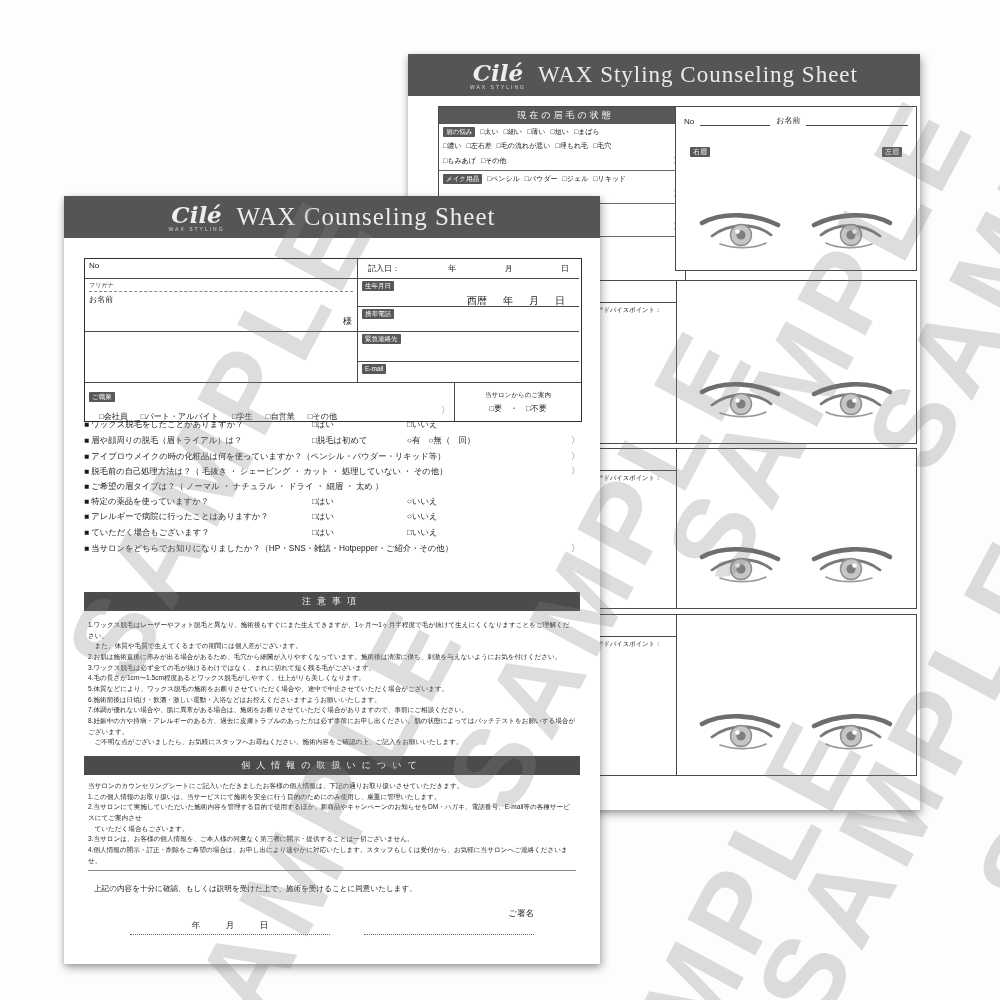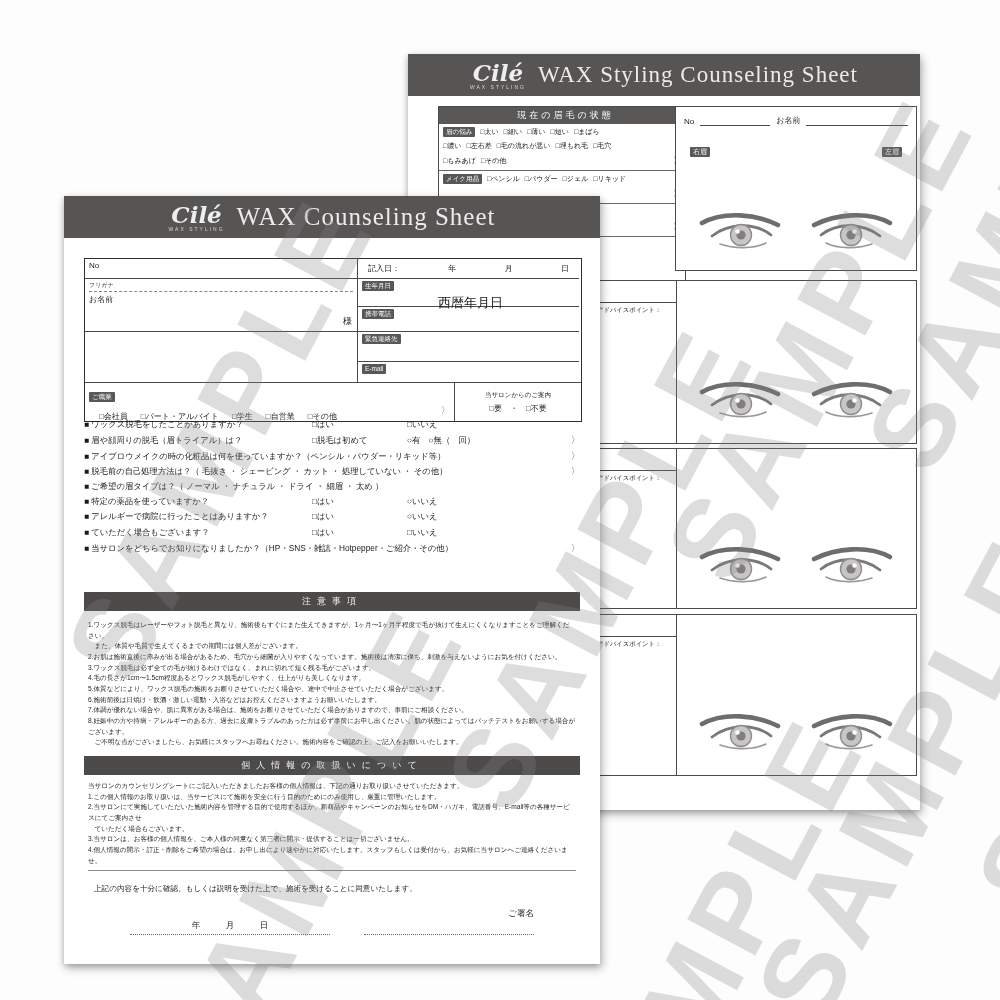--- a/index.html
+++ b/index.html
@@ -49,21 +49,21 @@
   .c-no{height:20px;}
   .c-name{height:53px;}
   .c-addr{height:50px;border-bottom:none;}
   .d-date{height:20px;display:flex;align-items:center;justify-content:space-between;padding:0 10px;}
   .d-birth{height:28px;}
   .d-phone{height:25px;}
   .d-emg{height:30px;}
   .d-mail{height:20px;border-bottom:none;}
   .furi{font-size:6px;color:#444;border-bottom:1px dashed #888;display:block;margin-bottom:2px;padding-bottom:1px;}
   .sama{position:absolute;right:5px;bottom:3px;font-size:9px;}
-  .ymdrow{display:flex;justify-content:center;padding:3px 10px 0 14px;font-size:13px;}
+  .ymdrow{display:flex;justify-content:flex-end;padding:3px 10px 0 14px;font-size:10px;gap:16px;}
   .bot{width:100%;border-top:1px solid #4a4a4a;display:flex;}
   .jobcell{width:370px;border-right:1px solid #4a4a4a;box-sizing:border-box;height:38px;padding:2px 4px;position:relative;}
   .jobopts{display:flex;gap:13px;font-size:8px;margin:8px 0 0 10px;}
   .jobcell .arrow{position:absolute;right:4px;bottom:4px;color:#555;font-size:9px;}
   .dmcell{flex:1;display:flex;flex-direction:column;align-items:center;justify-content:center;gap:3px;}
   .dmcell .t1{font-size:6.5px;}
   .dmcell .t2{font-size:8px;}
 
   .questions{position:absolute;left:20px;top:223px;width:496px;}
   .qrow{display:flex;align-items:baseline;height:15.4px;font-size:8.3px;white-space:nowrap;}

